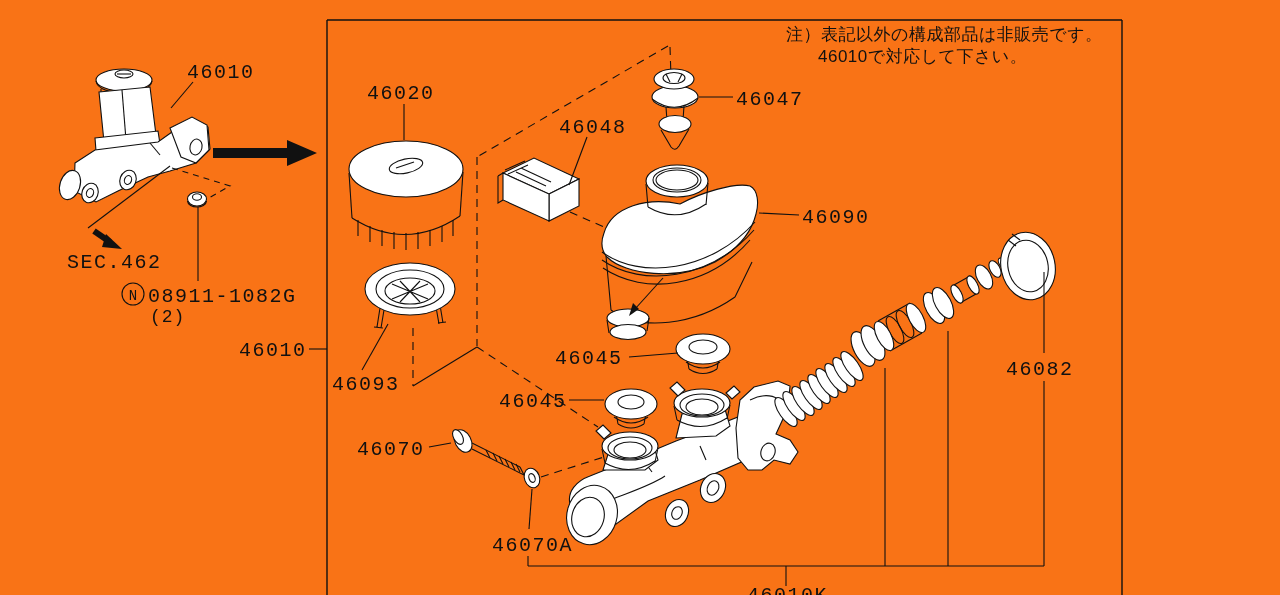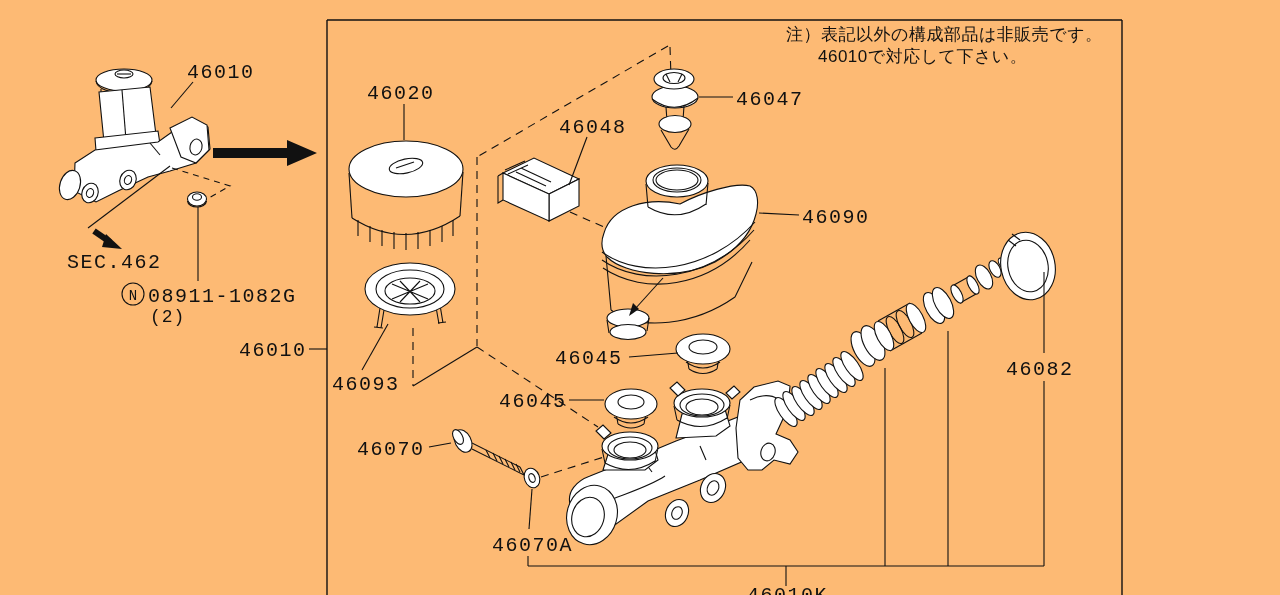--- a/index.html
+++ b/index.html
@@ -1,16 +1,16 @@
 <!DOCTYPE html>
 <html><head>
 <meta charset="utf-8">
 <style>
   html,body{margin:0;padding:0;background:#fff;}
-  .stage{position:relative;width:1280px;height:595px;background:#fdba74;overflow:hidden;
+  .stage{position:relative;width:1280px;height:595px;background:#f97316;overflow:hidden;
          font-family:"Liberation Sans",sans-serif;}
   svg{position:absolute;left:0;top:0;}
   .ln{stroke:#111;fill:none;stroke-width:1.1;}
   .lnf{stroke:#111;fill:#fff;stroke-width:1.1;}
   .blk{fill:#111;stroke:none;}
   .dash{stroke-dasharray:8 6;}
   .dash2{stroke-dasharray:6 5;}
   .bx{stroke:#111;fill:none;stroke-width:1.4;}
   .pn{font-family:"Liberation Mono","DejaVu Sans Mono",monospace;font-size:20px;
       letter-spacing:1.5px;fill:#111;}

